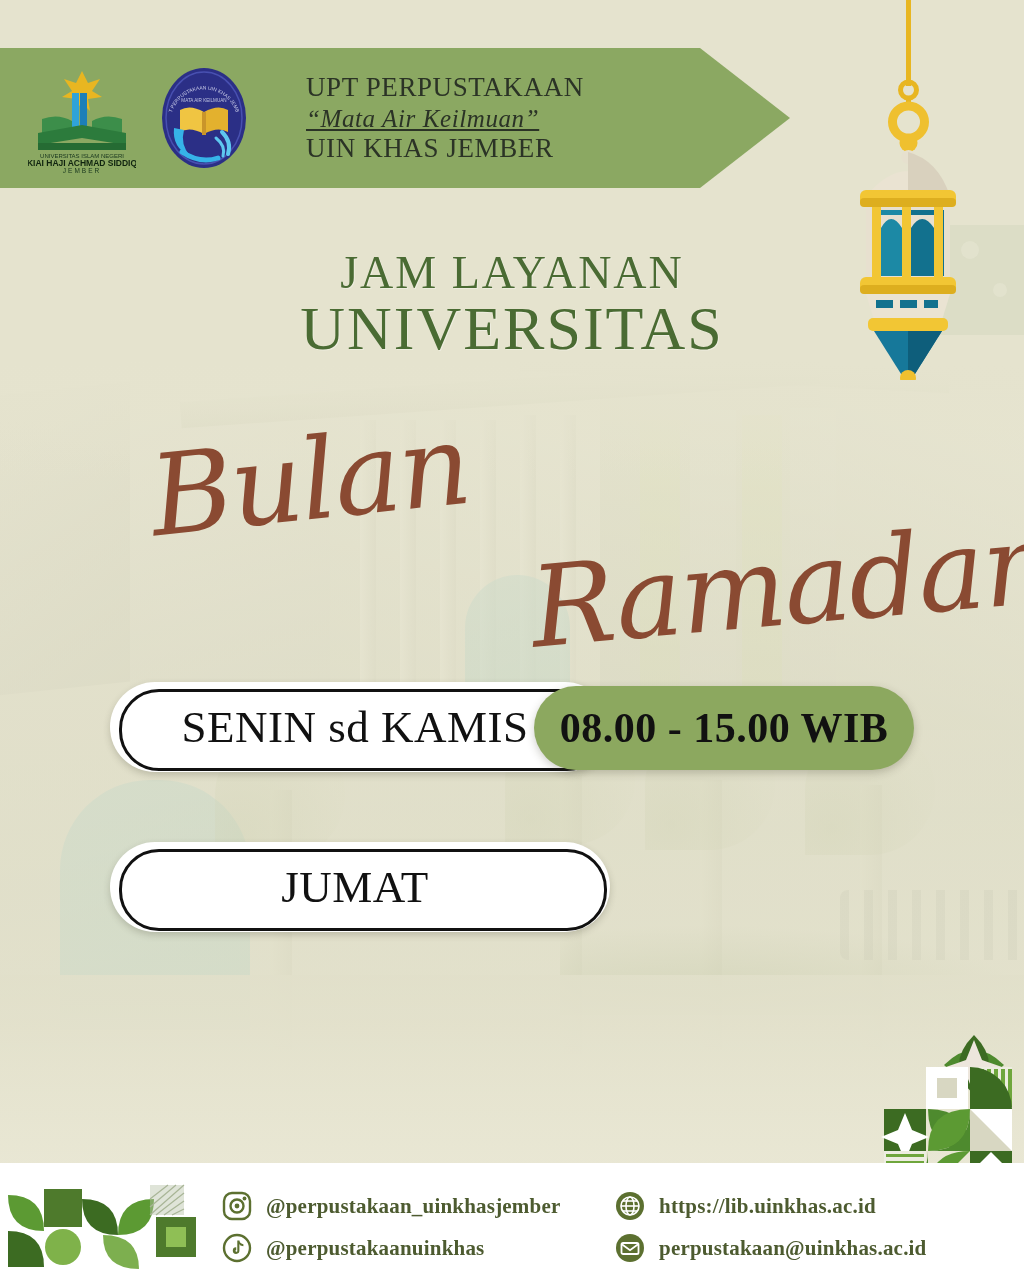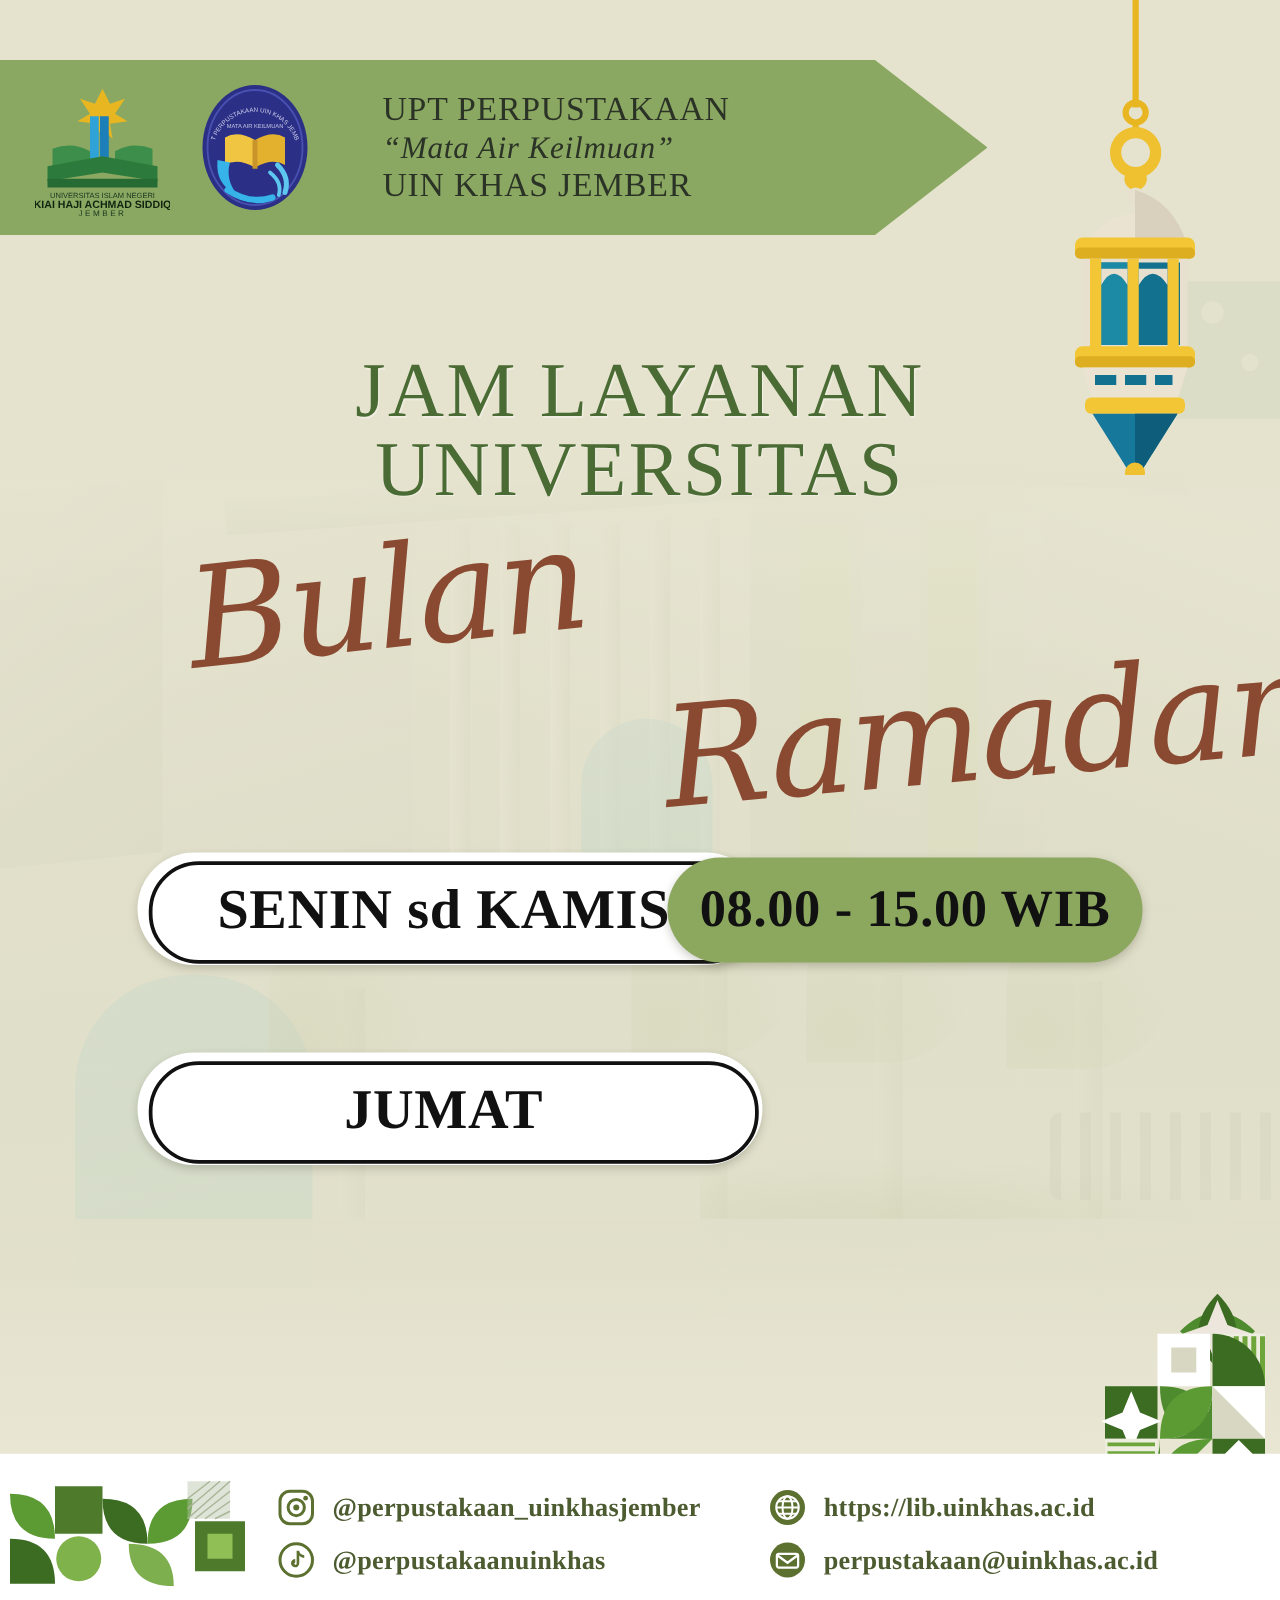--- a/index.html
+++ b/index.html
@@ -105,35 +105,35 @@
     border-radius:0 26px 26px 0;
     clip-path: polygon(0 0, 700px 0, 790px 50%, 700px 100%, 0 100%);
     display:flex; align-items:center;
     padding-left:28px; gap:18px;
     z-index:6;
   }
   .logo-uin { width:108px; height:110px; position:relative; flex:none; }
   .logo-lib { width:96px;  height:104px; position:relative; flex:none; margin-left:2px; }
   .header-text { margin-left:36px; color:#2b3326; line-height:1.16; }
   .header-text .ln { font-size:27px; letter-spacing:.6px; }
-  .header-text .ln.italic { font-style:italic; font-size:25px; }
+  .header-text .ln.italic { font-style:italic; font-size:25px;text-decoration:underline; }
 
   
   .title-block {
     position:absolute; left:0; top:250px; width:1024px;
     text-align:center; z-index:7;
   }
   .title-l1, .title-l2 {
     color:#4A6B33;
     font-weight:400;
     letter-spacing:2px;
     line-height:1.02;
     text-shadow:1px 1px 0 rgba(255,255,255,.35);
   }
-  .title-l1 { font-size:62px;margin-top:32px; }
+  .title-l1 { font-size:46px; }
   .title-l2 { font-size:62px; }
 
   .script-bulan {
     position:absolute; left:150px; top:415px;
     font-family:"DejaVu Serif", serif;
     font-style:italic;
     font-size:112px;
     color:#8A4A32;
     transform:rotate(-6deg);
     z-index:7;
@@ -167,21 +167,21 @@
     content:"";
     position:absolute; left:9px; top:7px;
     width:calc(100% - 18px); height:calc(100% - 14px);
     border:3px solid #111;
     border-radius:40px;
   }
   .day-label {
     position:absolute; left:0; top:0;
     width:500px; height:90px;
     display:flex; align-items:center; justify-content:center;
-    font-size:45px; font-weight:700; color:#111;
+    font-size:45px; font-weight:400; color:#111;
     letter-spacing:.5px;
     z-index:3;
     padding-right:10px;
   }
   .time-pill {
     position:absolute; right:0; top:4px;
     width:380px; height:84px;
     background:#8CA85F;
     border-radius:42px;
     box-shadow:0 3px 8px rgba(60,60,40,.25);

